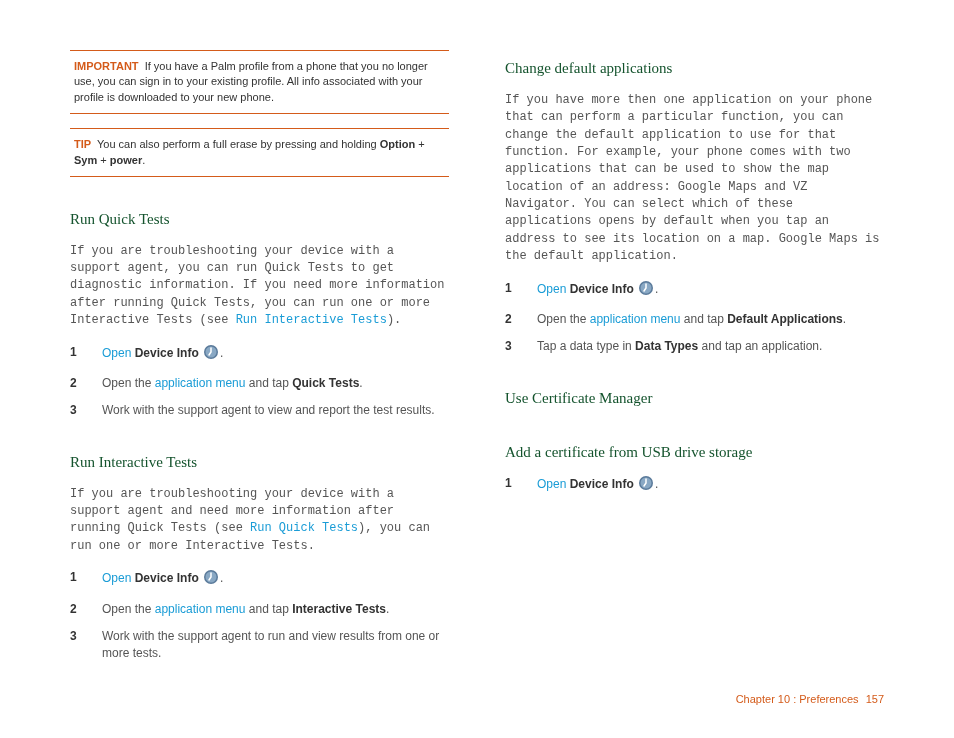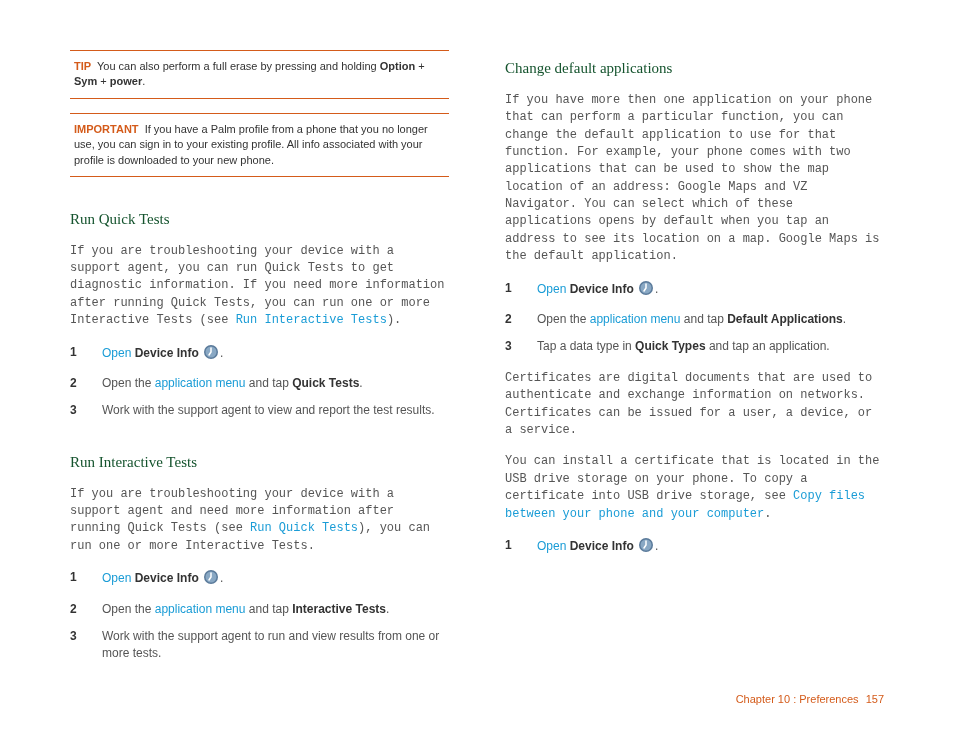--- a/index.html
+++ b/index.html
@@ -104,27 +104,27 @@
       <rect x="2" y="2" width="12" height="10" rx="1.5" fill="#777"></rect>
     </g>
   </defs>
 </svg>
 
 <div class="columns">
 
   <div class="col">
 
     <div class="callout">
-      <span class="tip-label">TIP</span>
-      <span>You can also perform a full erase by pressing and holding </span><b>Option</b><span> + </span><b>Sym</b><span> + </span><b>power</b><span>.</span>
+      <span class="important-label">IMPORTANT</span>
+      <span>If you have a Palm profile from a phone that you no longer use, you can sign in to your existing profile. All info associated with your profile is downloaded to your new phone.</span>
     </div>
 
     <div class="callout">
-      <span class="important-label">IMPORTANT</span>
-      <span>If you have a Palm profile from a phone that you no longer use, you can sign in to your existing profile. All info associated with your profile is downloaded to your new phone.</span>
+      <span class="tip-label">TIP</span>
+      <span>You can also perform a full erase by pressing and holding </span><b>Option</b><span> + </span><b>Sym</b><span> + </span><b>power</b><span>.</span>
     </div>
 
     <h2 class="section">Run Quick Tests</h2>
     <p class="body">
       <span>If you are troubleshooting your device with a support agent, you can run Quick Tests to get diagnostic information. If you need more information after running Quick Tests, you can run one or more Interactive Tests (see </span><span class="link">Run Interactive Tests</span><span>).</span>
     </p>
     <ol class="steps">
       <li>
         <span class="link">Open</span><b> Device Info </b><span class="icon"><svg width="16" height="16">
               <use href="#deviceinfo-icon-g"></use>
@@ -160,29 +160,27 @@
     <ol class="steps">
       <li>
         <span class="link">Open</span><b> Device Info </b><span class="icon"><svg width="16" height="16">
               <use href="#deviceinfo-icon-g"></use>
             </svg></span><span>.</span>
       </li>
       <li>
         <span>Open the </span><span class="link">application menu</span><span> and tap </span><b>Default Applications</b><span>.</span>
       </li>
       <li>
-        <span>Tap a data type in </span><b>Quick Types</b><span> and tap an application.</span>
+        <span>Tap a data type in </span><b>Data Types</b><span> and tap an application.</span>
       </li>
     </ol>
 
-    <p class="body">Certificates are digital documents that are used to authenticate and exchange information on networks. Certificates can be issued for a user, a device, or a service.</p>
+    <h2 class="section">Use Certificate Manager</h2>
 
-    <p class="body">
-      <span>You can install a certificate that is located in the USB drive storage on your phone. To copy a certificate into USB drive storage, see </span><span class="link">Copy files between your phone and your computer</span><span>.</span>
-    </p>
+    <h2 class="section">Add a certificate from USB drive storage</h2>
     <ol class="steps">
       <li>
         <span class="link">Open</span><b> Device Info </b><span class="icon"><svg width="16" height="16">
               <use href="#deviceinfo-icon-g"></use>
             </svg></span><span>.</span>
       </li>
     </ol>
   </div>
 </div>
 

